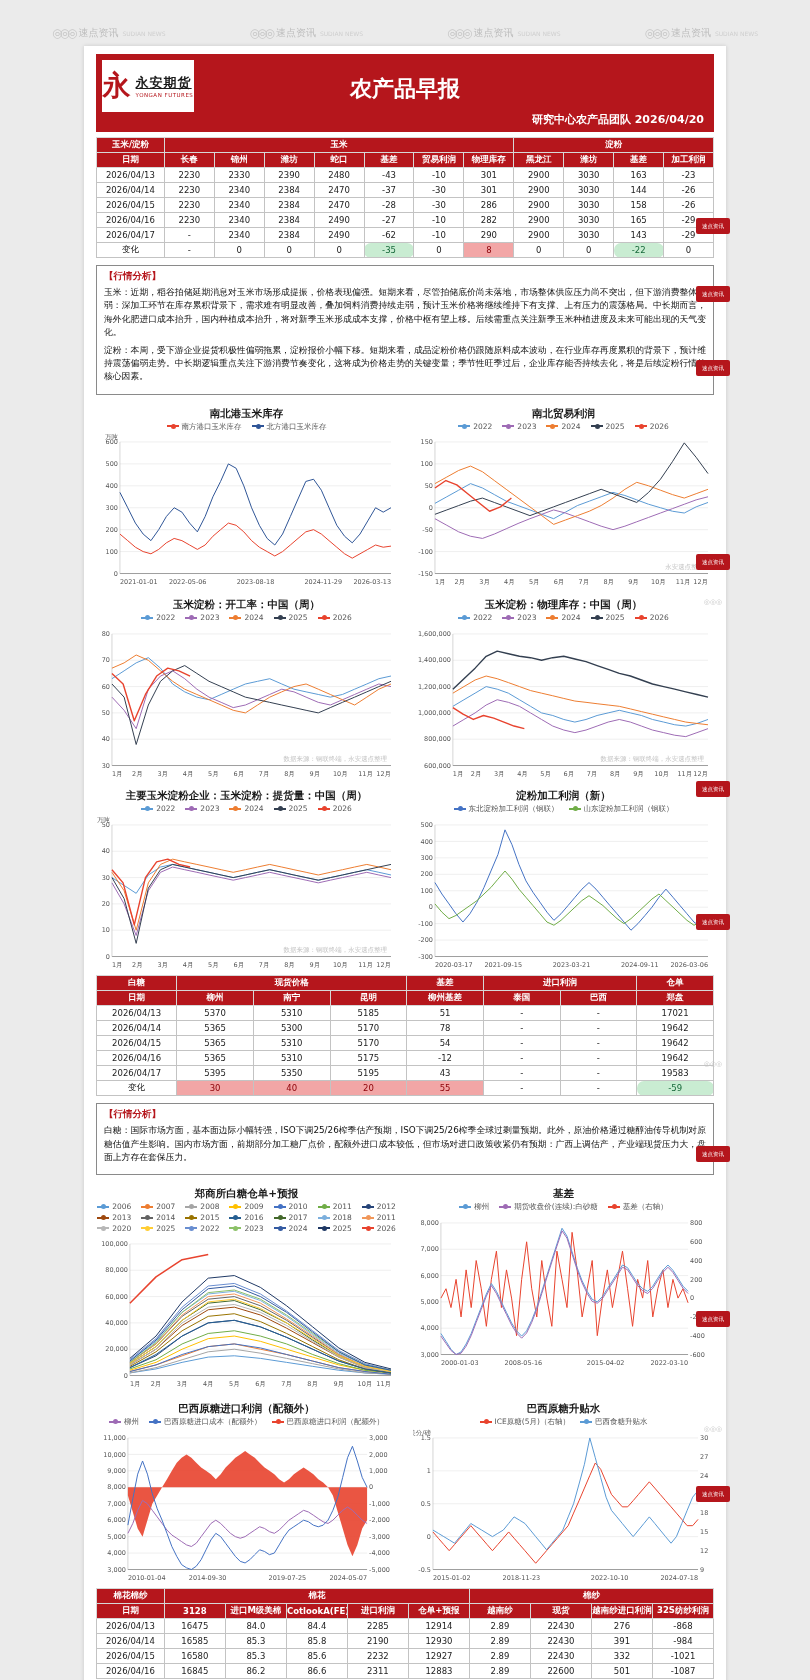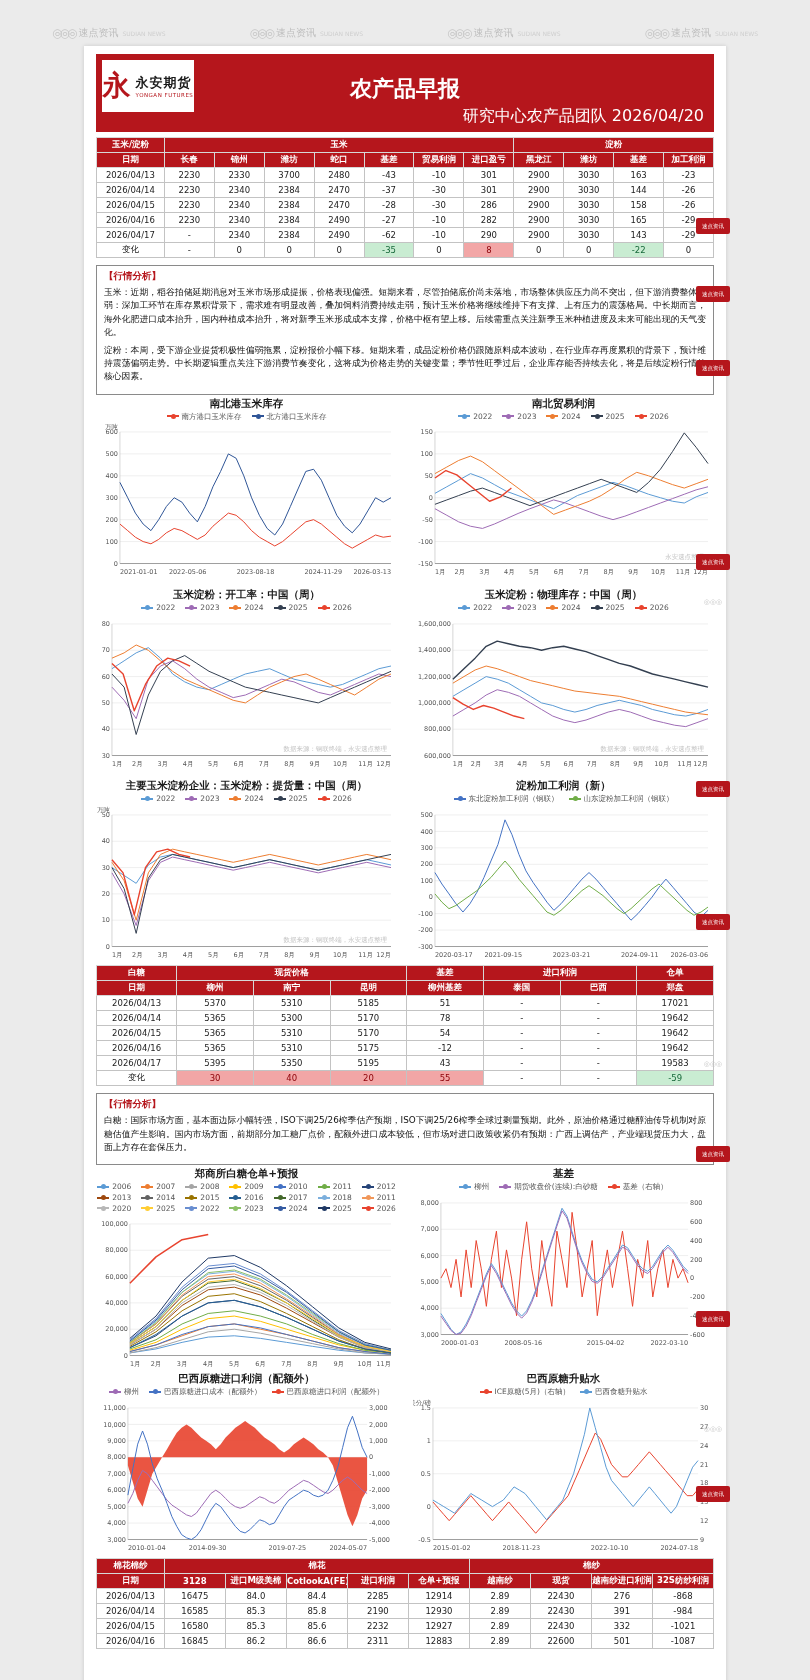--- a/index.html
+++ b/index.html
@@ -5,33 +5,33 @@
   html,body{margin:0;padding:0;}
   body{width:810px;height:1680px;overflow:hidden;background:#ebebeb;font-family:"DejaVu Sans",sans-serif;}
   .top-wm{display:flex;justify-content:space-around;align-items:center;width:790px;margin:26px auto 6px;color:#bdbdbd;font-size:10px;}
   .wm-item{display:flex;align-items:center;gap:4px;}
   .wm-circles{font-size:12px;letter-spacing:-3px;color:#c6c6c6;}
   .wm-sub{font-size:6px;color:#cfcfcf;}
   .page{width:642px;margin:0 auto;background:#fff;position:relative;padding:8px 12px 0;box-sizing:border-box;min-height:1640px;box-shadow:0 0 4px rgba(0,0,0,.15);}
   .banner{background:var(--brand-red,#b5161c);position:relative;height:78px;color:#fff;}
   .logo-box{position:absolute;left:6px;top:6px;background:#fff;width:92px;height:52px;display:flex;align-items:center;justify-content:center;gap:5px;}
   .logo-glyph{color:var(--brand-red,#b5161c);font-size:28px;font-weight:bold;line-height:1;}
-  .logo-cn{color:#1a1a1a;font-weight:bold;font-size:13px;letter-spacing:1px;}
+  .logo-cn{color:#1a1a1a;font-weight:bold;font-size:13px;letter-spacing:1px;text-decoration:underline;}
   .logo-en{color:var(--brand-red,#b5161c);font-size:5.5px;letter-spacing:.5px;}
   .banner-title{text-align:center;font-size:22px;font-weight:bold;padding-top:20px;}
-  .banner-sub{position:absolute;right:10px;bottom:5px;font-size:16px;font-weight:normal;text-align:right;}
+  .banner-sub{position:absolute;right:10px;bottom:5px;font-size:11px;font-weight:bold;text-align:right;}
   table{width:100%;border-collapse:collapse;table-layout:fixed;font-size:8.5px;margin-top:5px;}
   th,td{border:1px solid #c3c3c3;padding:1px 0;text-align:center;height:12px;color:#222;overflow:hidden;white-space:nowrap;}
   th{background:var(--brand-red,#b5161c);color:#fff;font-weight:bold;border-color:#d7d7d7;}
   td.up{background:var(--up-bg,#f2a6a6);color:#8d0007;}
-  td.down{background:var(--down-bg,#c9ecd2);color:#17683a;}
+  td.down{background:var(--down-bg,#c9ecd2);color:#17683a;border-radius:7px;}
   .analysis{border:1px solid #8a8a8a;margin-top:7px;padding:3px 7px 5px;font-size:8.8px;line-height:1.5;color:#111;text-align:justify;}
   .analysis .hd{color:var(--brand-red,#b5161c);font-weight:bold;font-size:9.5px;}
   .analysis p{margin:3px 0 5px;}
-  .charts-grid{display:grid;grid-template-columns:1fr 1fr;column-gap:16px;row-gap:8px;}
+  .charts-grid{display:grid;grid-template-columns:1fr 1fr;column-gap:16px;row-gap:8px;margin-top:10px;}
   .chart{display:flex;flex-direction:column;}
   .chart-title{text-align:center;font-size:10.5px;font-weight:bold;color:#1a1a1a;margin:2px 0 1px;}
   .legend{display:flex;flex-wrap:wrap;justify-content:center;column-gap:10px;row-gap:1px;font-size:7.5px;color:#555;margin-bottom:1px;line-height:1.3;}
   .legend-item{display:flex;align-items:center;gap:3px;}
   .lm{width:12px;height:2px;position:relative;display:inline-block;}
   .ld{position:absolute;left:4px;top:-1.5px;width:5px;height:5px;border-radius:50%;display:block;}
   svg{width:100%;height:auto;display:block;}
   .tick{font-size:6.5px;fill:#555;}
   .wm-in{font-size:6.5px;fill:#c2c2c2;}
   .badge{position:absolute;right:-4px;width:34px;height:16px;color:#fff;font-size:5.5px;display:flex;align-items:center;justify-content:center;border-radius:2px;background:var(--brand-red,#b5161c);}
@@ -99,33 +99,33 @@
             <th colspan="4">淀粉</th>
           </tr>
           <tr>
             <th>日期</th>
             <th>长春</th>
             <th>锦州</th>
             <th>潍坊</th>
             <th>蛇口</th>
             <th>基差</th>
             <th>贸易利润</th>
-            <th>进口盈亏</th>
+            <th>物理库存</th>
             <th>黑龙江</th>
             <th>潍坊</th>
             <th>基差</th>
             <th>加工利润</th>
           </tr>
         </thead>
         <tbody>
           <tr>
             <td>2026/04/13</td>
             <td>2230</td>
             <td>2330</td>
-            <td>3700</td>
+            <td>2390</td>
             <td>2480</td>
             <td>-43</td>
             <td>-10</td>
             <td>301</td>
             <td>2900</td>
             <td>3030</td>
             <td>163</td>
             <td>-23</td>
           </tr>
           <tr>

